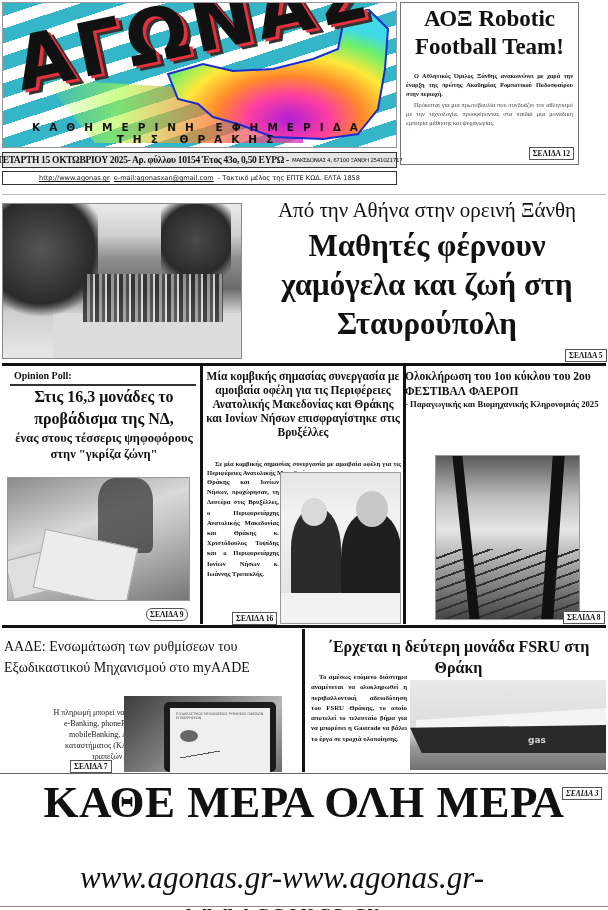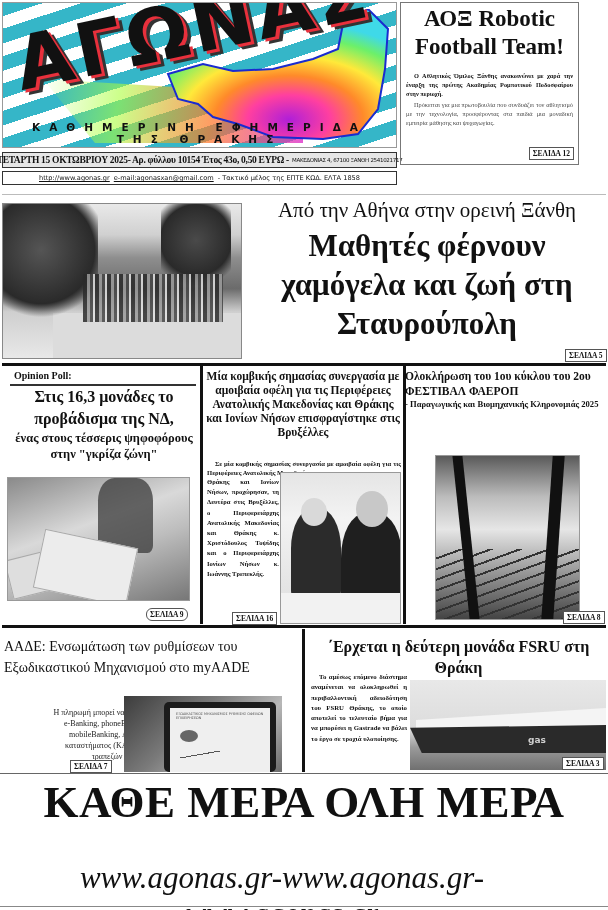--- a/index.html
+++ b/index.html
@@ -230,19 +230,19 @@
 
 <div class="abs vrule" style="left:302px; top:629px; height:143px;"></div>
 
 <div id="fsru-title" class="abs">΄Ερχεται η δεύτερη μονάδα FSRU στη Θράκη</div>
 <div id="fsru-body" class="abs">Το αμέσως επόμενο διάστημα αναμένεται να ολοκληρωθεί η περιβαλλοντική αδειοδότηση του FSRU Θράκης, το οποίο αποτελεί το τελευταίο βήμα για να μπορέσει η Gastrade να βάλει το έργο σε τροχιά υλοποίησης.</div>
 <div id="fsru-photo" class="abs">
   <div class="deck"></div>
   <div class="hull"></div>
   <div class="label">gas</div>
 </div>
-<span class="page-tag" style="left:562px; top:757px;">ΣΕΛΙΔΑ 3</span>
+<span class="page-tag" style="left:562px; top:787px;font-style:italic;">ΣΕΛΙΔΑ 3</span>
 
 <div class="abs" style="left:0; top:773px; width:608px; height:1px; background:#666;"></div>
 
 <div id="slogan" class="abs">ΚΑΘΕ ΜΕΡΑ ΟΛΗ ΜΕΡΑ</div>
 <div id="footer-url" class="abs">www.agonas.gr-www.agonas.gr-www.agonas.gr</div>
 <div id="footer-border" class="abs"></div>
 
 </body></html>

